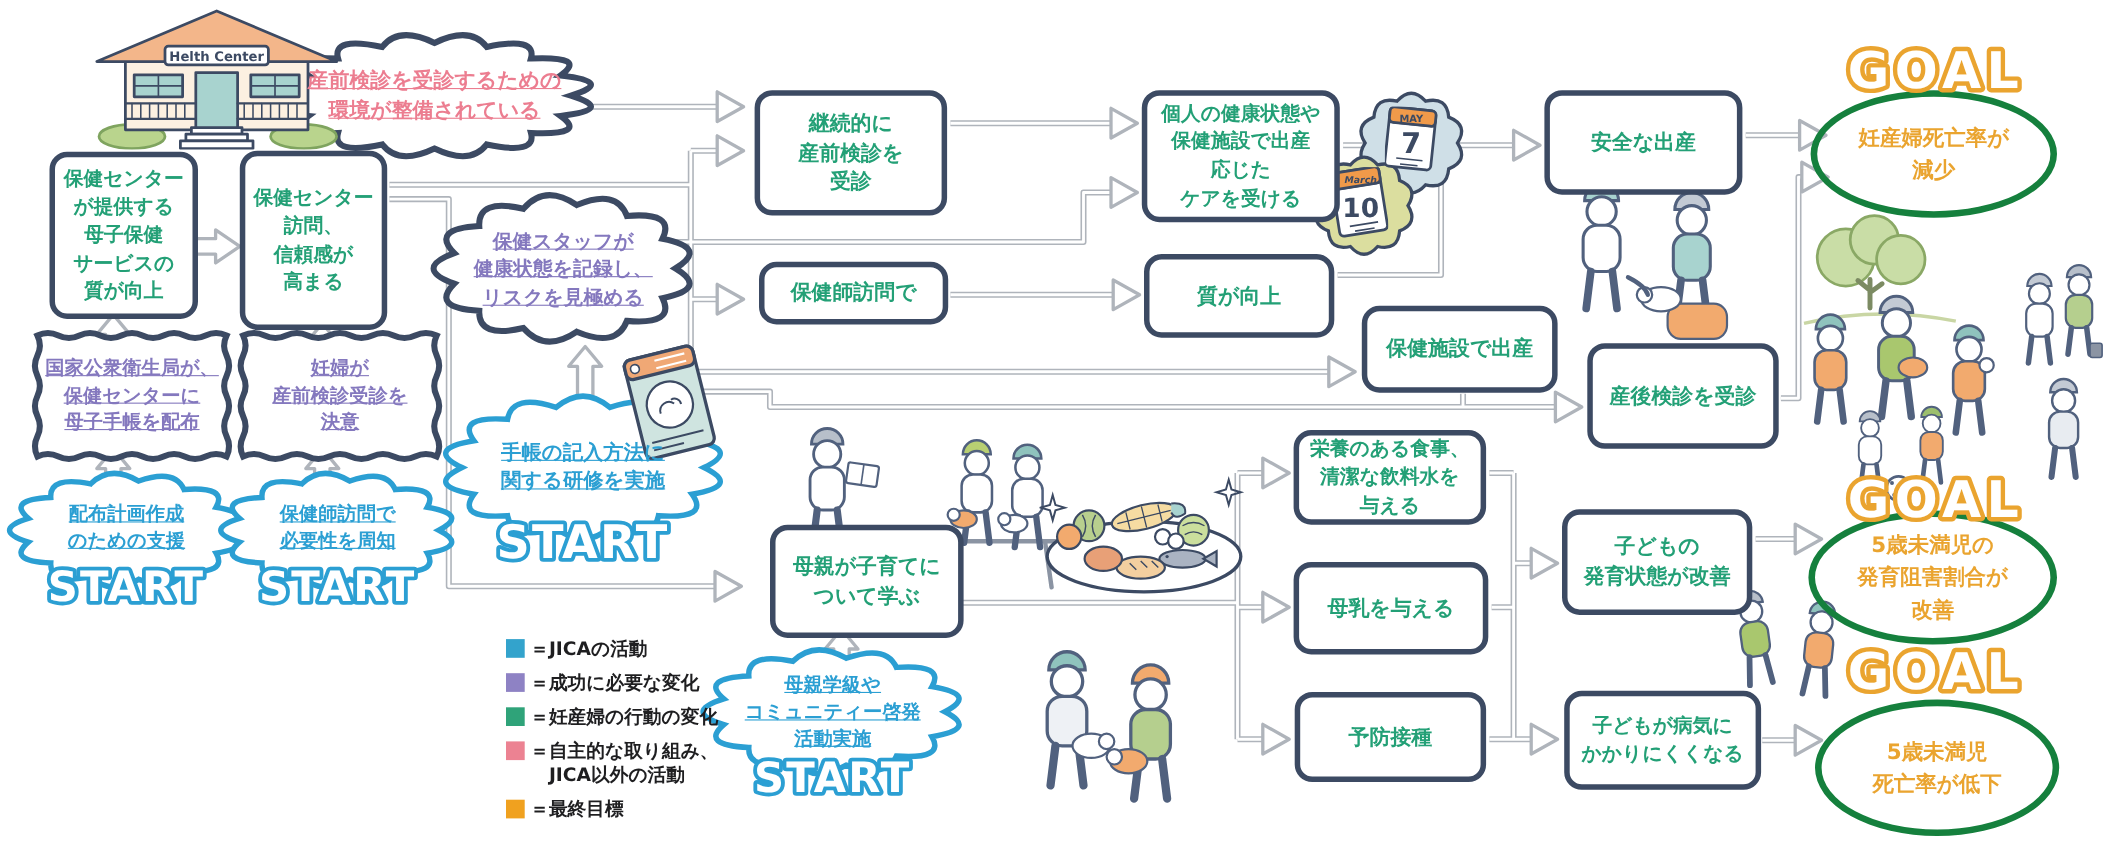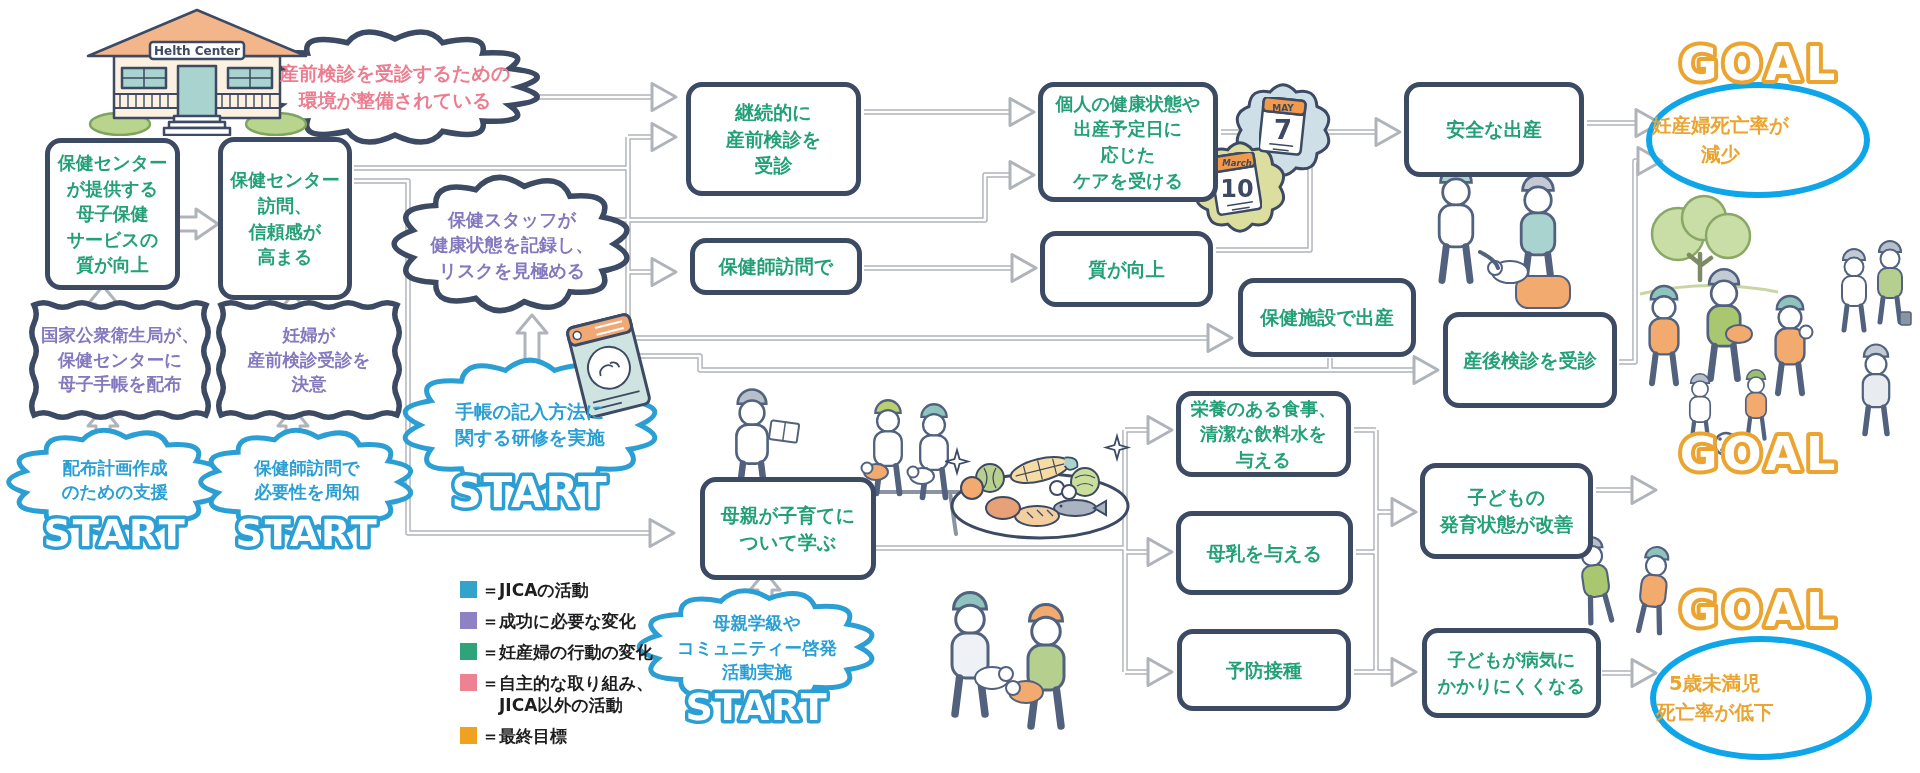--- a/index.html
+++ b/index.html
@@ -4,24 +4,24 @@
 <style>
   html,body{margin:0;padding:0;background:#fff;}
   #stage{position:relative;width:1920px;height:773px;background:#fff;overflow:hidden;
          font-family:"DejaVu Sans","Liberation Sans",sans-serif;}
   .abs{position:absolute;}
   svg.layer{position:absolute;left:0;top:0;}
   .box{position:absolute;border:5px solid #3C4A63;border-radius:16px;background:#fff;
        display:flex;align-items:center;justify-content:center;text-align:center;box-sizing:border-box;}
   .box .t{white-space:pre-line;font-weight:bold;color:#23A076;font-size:19px;line-height:1.42;}
   .lbl{position:absolute;display:flex;align-items:center;justify-content:center;text-align:center;
-       font-weight:bold;white-space:pre-line;line-height:1.4;}
+       font-weight:bold;white-space:pre-line;line-height:1.4;text-decoration:underline;}
   .purple{color:#8478BE;} .pink{color:#EC7D90;} .blue{color:#2B9FD3;}
-  .oval{position:absolute;border:6px solid #0ea5e9;border-radius:50%;background:transparent;
-        display:flex;align-items:center;text-align:center;box-sizing:border-box;}
+  .oval{position:absolute;border:6px solid #15803d;border-radius:50%;background:transparent;
+        display:flex;align-items:center;justify-content:center;text-align:center;box-sizing:border-box;}
   .oval .t{white-space:pre-line;color:#EAA42F;font-weight:bold;font-size:19.5px;line-height:1.5;}
   .legend{position:absolute;left:460px;top:579px;}
   .legend .row{display:flex;align-items:flex-start;margin-bottom:9px;font-size:17px;font-weight:bold;
                color:#1e1e20;line-height:1.3;}
   .legend .sw{width:17px;height:17px;margin-right:5px;flex:0 0 auto;margin-top:2px;}
   .legend .tx{white-space:pre-line;}
   text.start-text{font-weight:bold;fill:#fff;stroke:#2B9FD3;stroke-width:7px;paint-order:stroke;
                   stroke-linejoin:round;letter-spacing:2px;}
   text.goal-text{font-weight:bold;fill:#fff;stroke:#EAA42F;stroke-width:8px;paint-order:stroke;
                  stroke-linejoin:round;letter-spacing:5px;}
@@ -256,21 +256,21 @@
   <div class="box" style="left:686px;top:82px;width:175px;height:114px">
     <span class="t">継続的に
 産前検診を
 受診</span>
     </div>
   <div class="box" style="left:690px;top:238px;width:172px;height:57px">
     <span class="t">保健師訪問で</span>
     </div>
   <div class="box" style="left:1038px;top:82px;width:180px;height:120px">
     <span class="t" style="font-size:18px">個人の健康状態や
-出産予定日に
+保健施設で出産
 応じた
 ケアを受ける</span>
     </div>
   <div class="box" style="left:1040px;top:231px;width:173px;height:76px">
     <span class="t">質が向上</span>
     </div>
   <div class="box" style="left:1238px;top:278px;width:178px;height:79px">
     <span class="t">保健施設で出産</span>
     </div>
   <div class="box" style="left:1404px;top:82px;width:180px;height:95px">
@@ -334,20 +334,25 @@
     <text class="start-text" x="118" y="45" text-anchor="middle" font-size="42">START</text>
     </svg>
   <svg class="abs" style="left:647px;top:680px" width="220" height="52">
     <text class="start-text" x="110" y="40" text-anchor="middle" font-size="38">START</text>
     </svg>
 
   <div class="oval" style="left:1646px;top:82px;width:224px;height:116px">
     <span class="t">妊産婦死亡率が
 減少</span>
     </div>
+  <div class="oval" style="left:1644px;top:464px;width:226px;height:122px">
+    <span class="t">5歳未満児の
+発育阻害割合が
+改善</span>
+    </div>
   <div class="oval" style="left:1650px;top:636px;width:222px;height:124px">
     <span class="t">5歳未満児
 死亡率が低下</span>
     </div>
   <svg class="abs" style="left:1660px;top:34px" width="200" height="58">
     <text class="goal-text" x="100" y="46" text-anchor="middle" font-size="46">GOAL</text>
     </svg>
   <svg class="abs" style="left:1660px;top:424px" width="200" height="58">
     <text class="goal-text" x="100" y="46" text-anchor="middle" font-size="46">GOAL</text>
     </svg>

